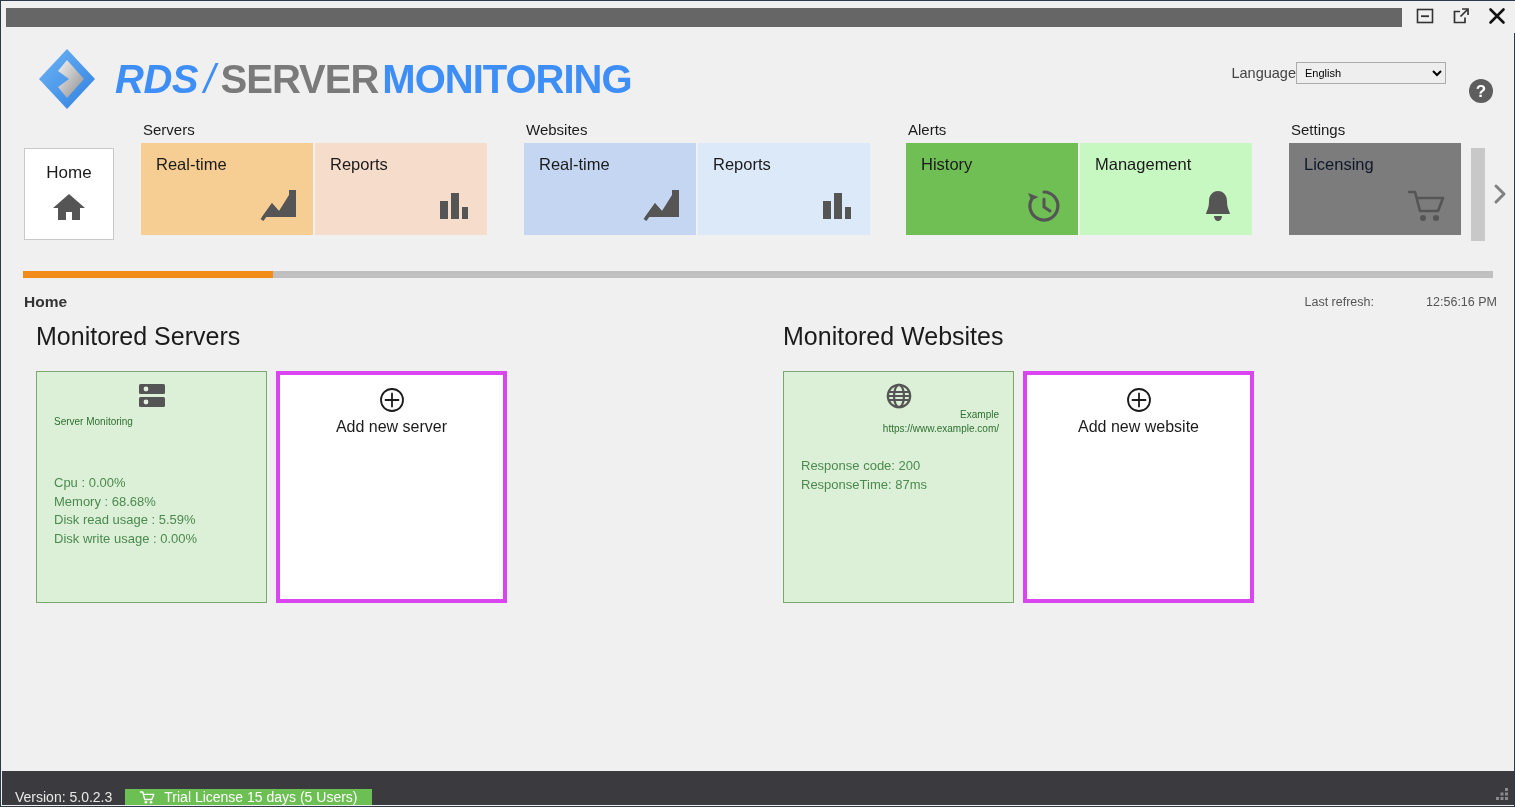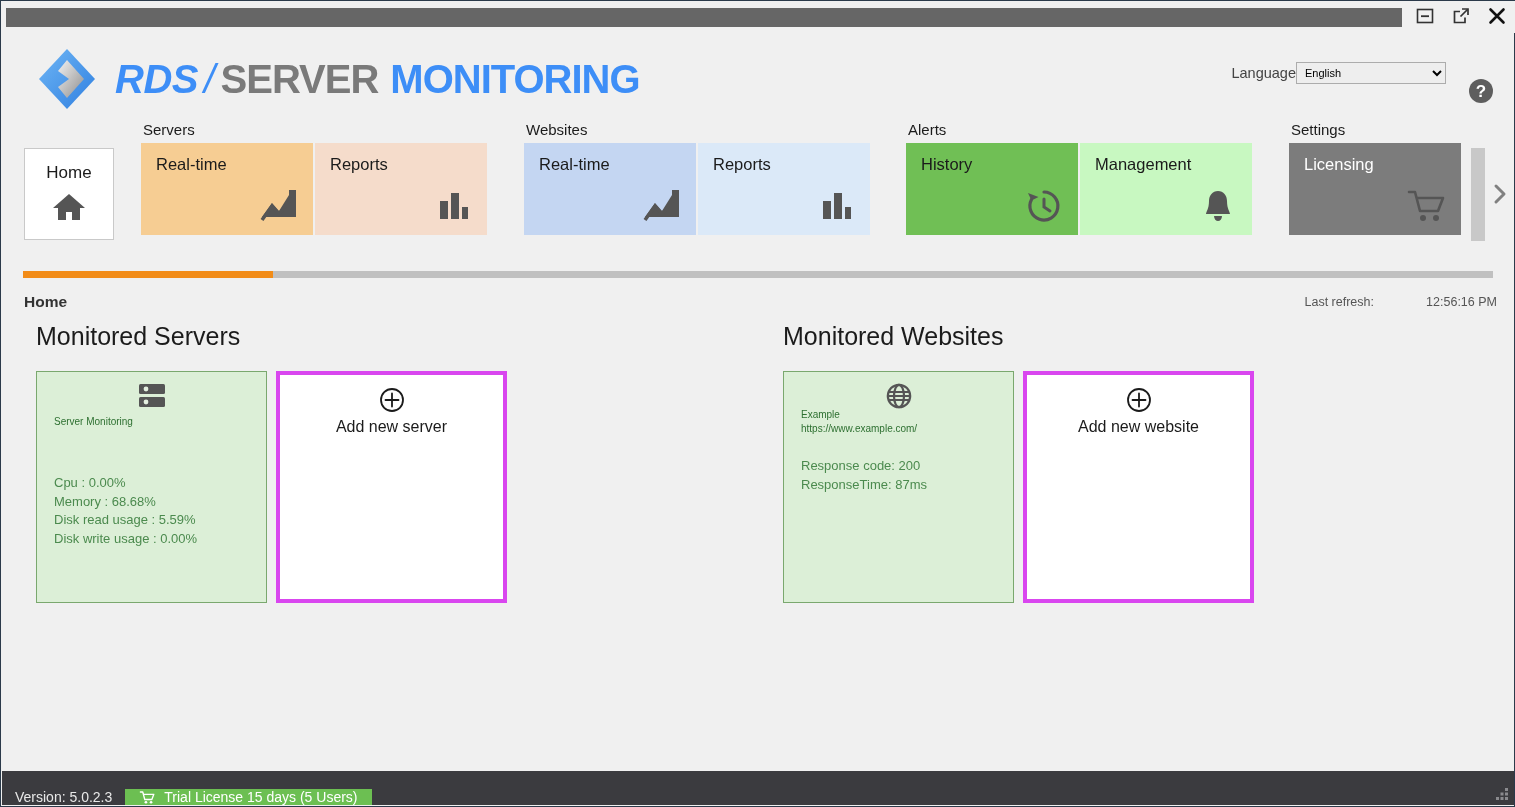--- a/index.html
+++ b/index.html
@@ -53,21 +53,21 @@
   .logo-mark { width: 64px; height: 64px; }
   .logo-text {
     font-size: 40px; font-weight: bold;
     letter-spacing: -0.5px;
     white-space: nowrap;
     display: flex; align-items: baseline;
   }
   .lt-rds { color: #3d8ef7; font-style: italic; font-weight: bold; margin-right: 6px;}
   .lt-slash { color: #3d8ef7; font-style: italic; margin-right: 6px; font-weight: 400;}
   .lt-server { color: #7a7a7a; letter-spacing: -1px; }
-  .lt-monitoring { color: #3d8ef7; letter-spacing: -1px; margin-left: 12px;}
+  .lt-monitoring { color: #3d8ef7; letter-spacing: -1px; margin-left: 4px;}
 
   .lang-wrap {
     position: absolute; right: 68px; top: 29px;
     display: flex; align-items: center; 
   }
   .lang-label { font-size: 14.5px; color: #444; }
   .lang-select {
     width: 150px; height: 22px;
     font-size: 11px;
     font-family: "Liberation Sans", sans-serif;
@@ -116,21 +116,21 @@
     border: 1px solid #c9c9c9;
   }
   .tile.home .tile-label {
     left: 0; right: 0; top: 14px;
     text-align: center; font-weight: 400; font-size: 17px;
   }
   .tile.home .tile-icon {
     left: 0; right: 0; bottom: 16px; margin: 0 auto;
     width: 36px; height: 32px;
   }
-  .tile.licensing .tile-label { color: #ffffff; font-weight: 400; }
+  .tile.licensing .tile-label { color: #0f172a; font-weight: 400; }
 
   .nav-partial {
     position: absolute; left: 1469px; top: 27px;
     width: 14px; height: 93px;
     background: #c8c8c8;
   }
   .nav-arrow {
     position: absolute; left: 1489px; top: 62px;
     width: 18px; height: 22px; cursor: pointer;
   }
@@ -195,21 +195,21 @@
   .card-name {
     position: absolute; left: 17px; top: 43px; right: 14px;
     font-size: 10px; font-weight: normal; color: #2e7031;
     line-height: 1.42; word-break: break-all;
   }
   .card-stats {
     position: absolute; left: 17px; top: 102px; right: 12px;
     font-size: 13px; color: #4b8a4e; line-height: 1.44;
   }
   .card-stats.site { top: 85px; }
-  .card-name.site { top: 36px; }
+  .card-name.site { top: 36px; text-align: right; }
   .add-plus {
     position: absolute; left: 0; right: 0; top: 12px;
     margin: 0 auto; width: 26px; height: 26px;
   }
   .add-text {
     position: absolute; left: 0; right: 0; top: 43px;
     text-align: center; font-size: 16px; color: #1b1b1b;
   }
 
   

